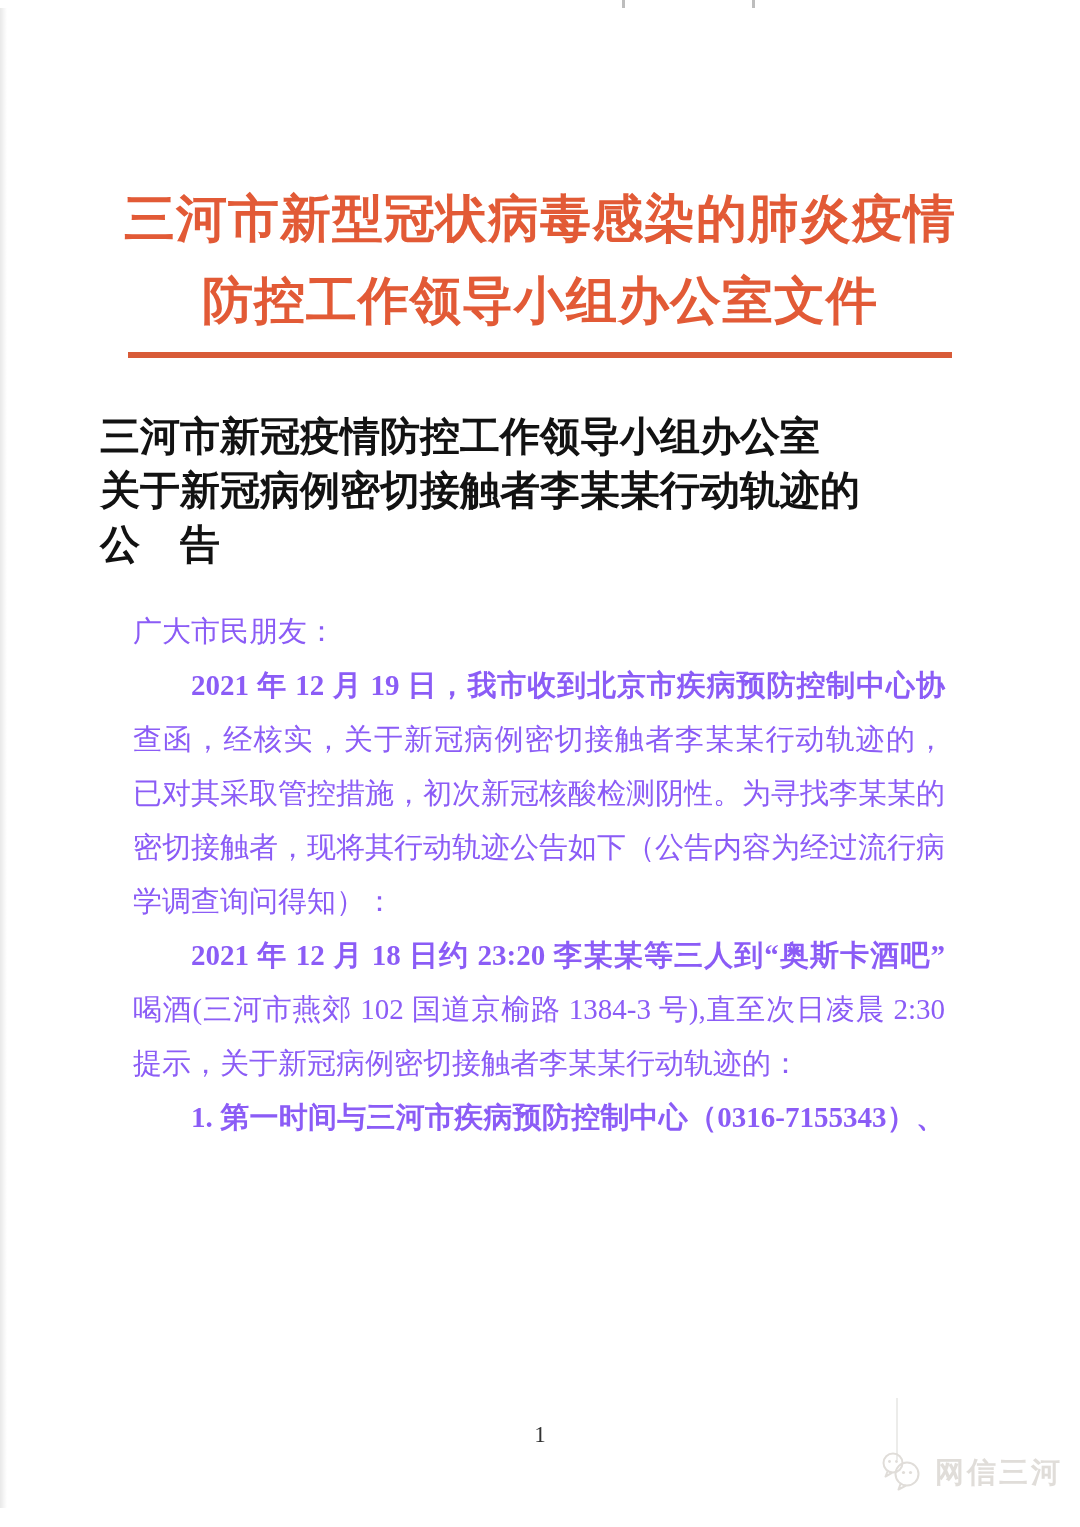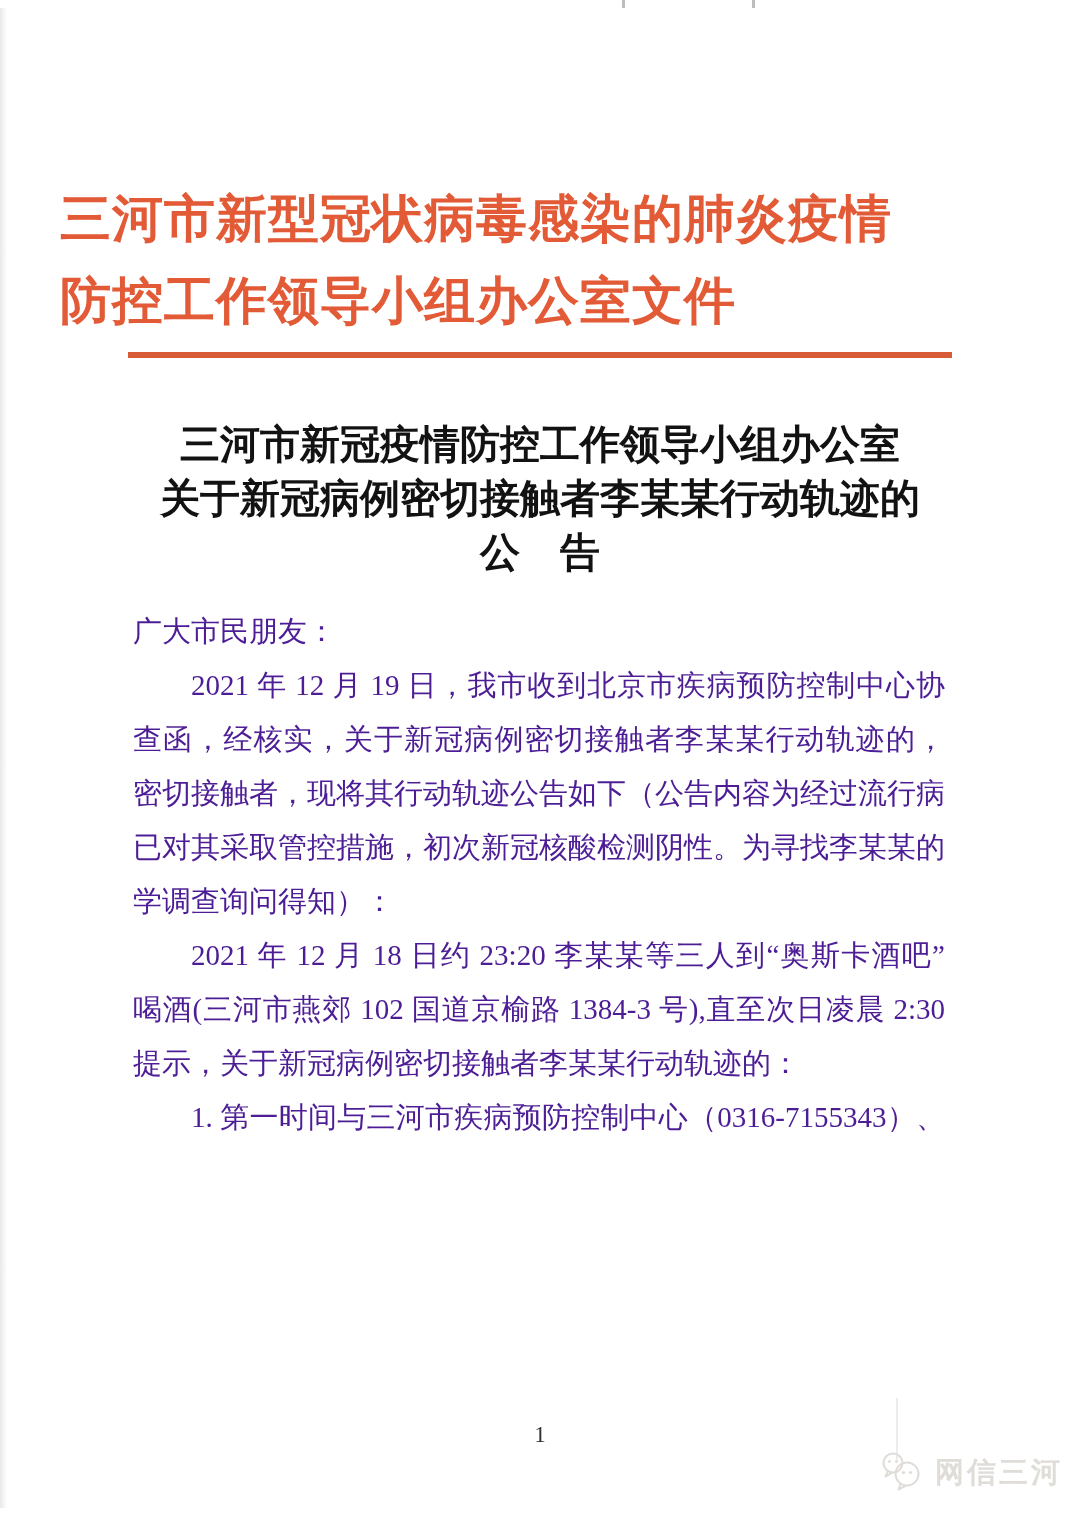--- a/index.html
+++ b/index.html
@@ -42,20 +42,21 @@
     height: 62px;
     background: #ececea;
   }
 
   
   .red-head {
     position: absolute;
     left: 60px;
     right: 60px;
     top: 178px;
+    text-align: center;
     color: #e25a36;
     font-weight: bold;
     font-size: 51px;
     line-height: 82px;
     letter-spacing: 1px;
     margin: 0;
   }
   .red-rule {
     position: absolute;
     left: 128px;
@@ -64,48 +65,49 @@
     height: 6px;
     background: #d85b38;
   }
 
   
   .doc-title {
     position: absolute;
     left: 100px;
     right: 100px;
     top: 410px;
-    margin: 8px;
-    text-align: center;
+    margin: 0;
+    text-align: left;
     color: #121212;
     font-weight: bold;
     font-size: 40px;
     line-height: 54px;
   }
 
   
   .doc-body {
     position: absolute;
     left: 133px;
     top: 604px;
     width: 812px;
-    color: #4c1d95;
+    color: #8b5cf6;
     font-size: 29px;
   }
   .bl {
     margin: 0;
     height: 54px;
     line-height: 54px;
   }
   .bl.j {
     text-align: justify;
     text-align-last: justify;
   }
   .bl.ind {
     padding-left: 58px;
+    font-weight: bold;
   }
 
   
   .pageno {
     position: absolute;
     left: 0;
     width: 1080px;
     top: 1422px;
     text-align: center;
     font-size: 23px;
@@ -145,22 +147,22 @@
   <h1 class="doc-title">
     <div>三河市新冠疫情防控工作领导小组办公室</div>
     <div>关于新冠病例密切接触者李某某行动轨迹的</div>
     <div>公　告</div>
   </h1>
 
   <main class="doc-body">
     <p class="bl">广大市民朋友：</p>
     <p class="bl ind j">2021 年 12 月 19 日，我市收到北京市疾病预防控制中心协</p>
     <p class="bl j">查函，经核实，关于新冠病例密切接触者李某某行动轨迹的，</p>
+    <p class="bl j">已对其采取管控措施，初次新冠核酸检测阴性。为寻找李某某的</p>
     <p class="bl j">密切接触者，现将其行动轨迹公告如下（公告内容为经过流行病</p>
-    <p class="bl j">已对其采取管控措施，初次新冠核酸检测阴性。为寻找李某某的</p>
     <p class="bl">学调查询问得知）：</p>
     <p class="bl ind j">2021 年 12 月 18 日约 23:20 李某某等三人到“奥斯卡酒吧”</p>
     <p class="bl j">喝酒(三河市燕郊 102 国道京榆路 1384-3 号),直至次日凌晨 2:30</p>
     <p class="bl">提示，关于新冠病例密切接触者李某某行动轨迹的：</p>
     <p class="bl ind j">1. 第一时间与三河市疾病预防控制中心（0316-7155343）、</p>
   </main>
 
   <div class="pageno">1</div>
 
   <div class="watermark">

